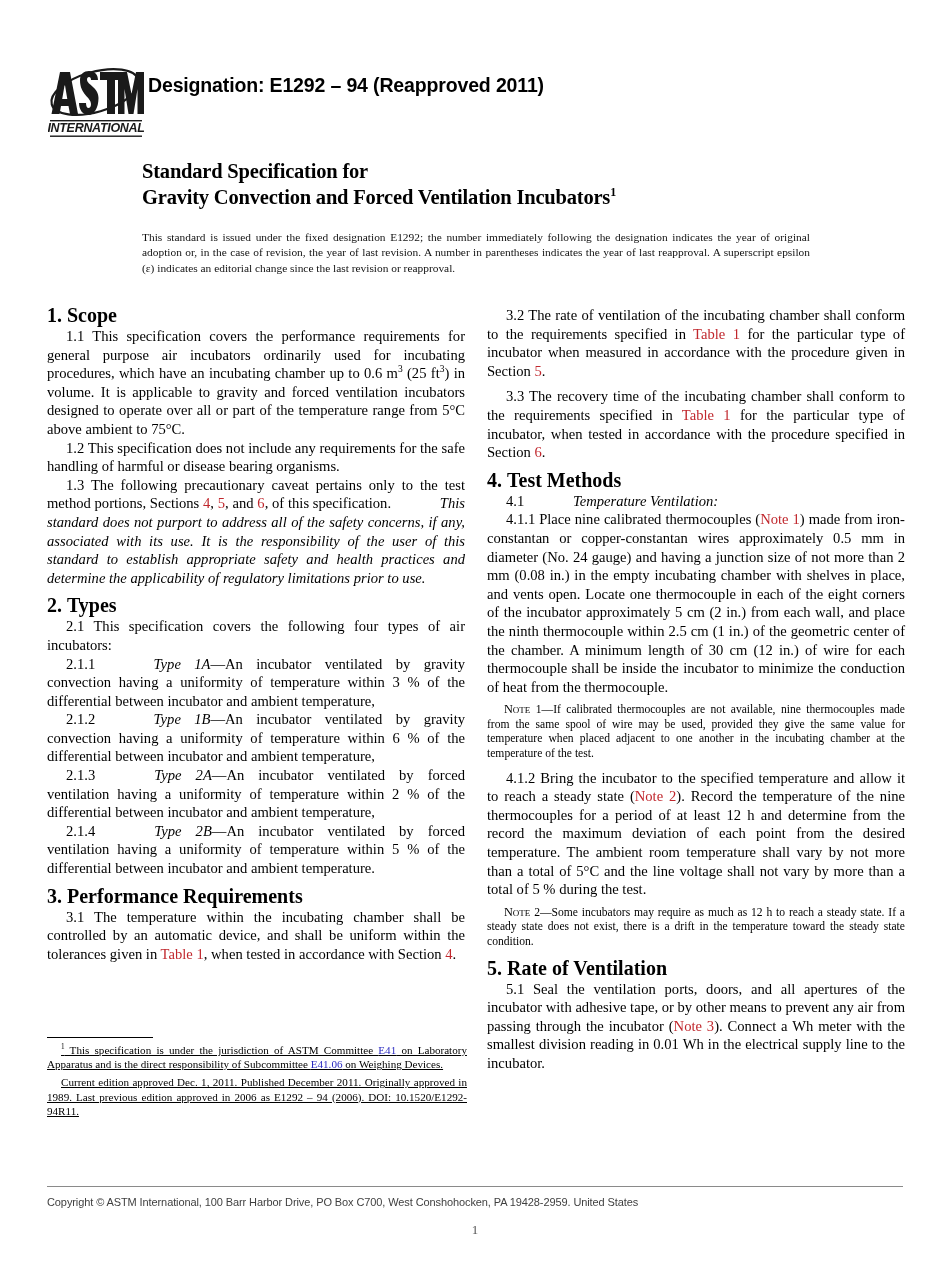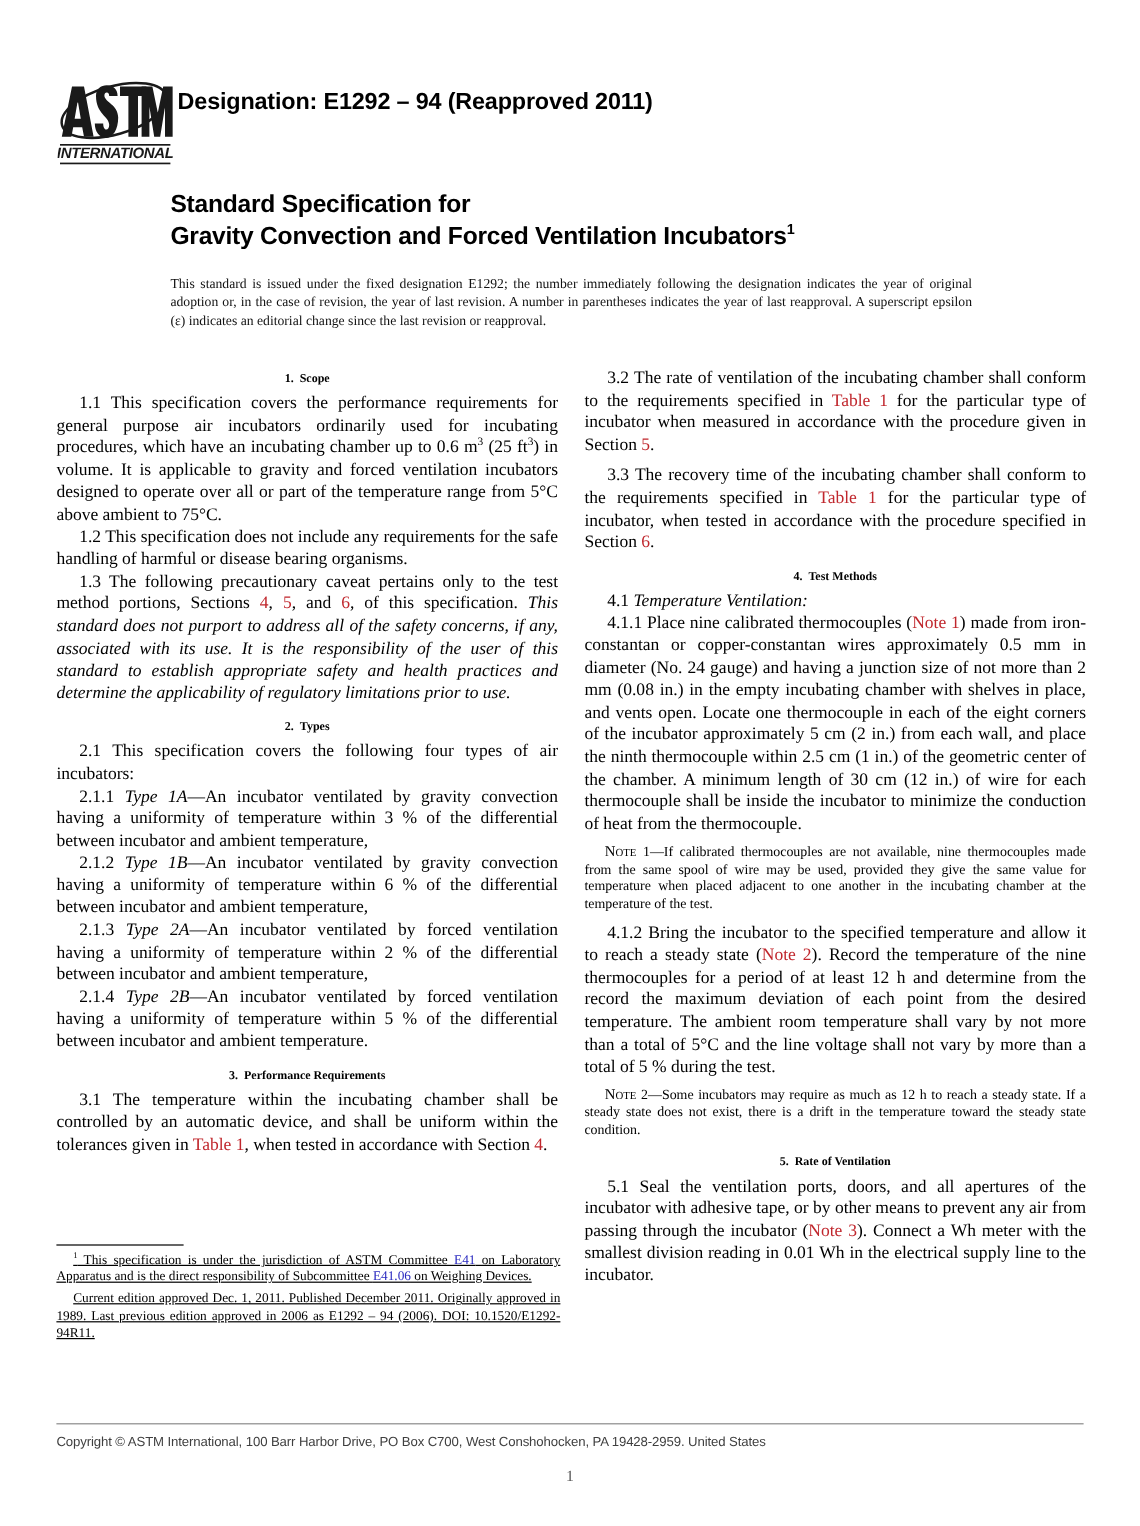--- a/index.html
+++ b/index.html
@@ -53,21 +53,21 @@
   }
 
   
   .title-block {
     position: absolute;
     left: 142px;
     top: 158px;
     width: 700px;
   }
   .title-line {
-    font-family: Liberation Sans, sans-serif;
+    font-family: Liberation Serif, serif;
     font-weight: bold;
     font-size: 20.5px;
     line-height: 26px;
     letter-spacing: -0.2px;
     color: #000;
   }
   .title-line sup {
     font-size: 12px;
     vertical-align: super;
     line-height: 0;
@@ -94,34 +94,34 @@
     text-align: justify;
     text-justify: inter-word;
     hyphens: none;
   }
   .col-left  { left: 47px;  }
   .col-right { left: 487px; }
 
   h2.sec {
     font-family: "Liberation Serif", "DejaVu Serif", serif;
     font-weight: bold;
-    font-size: 10px;
+    font-size: 20px;
     line-height: 19px;
     margin: 9px 0 2px 0;
-    text-align: center;
+    text-align: left;
   }
   h2.sec.first { margin-top: 0; }
   h2.sec .num { margin-right: 5px; }
 
   p.para {
     margin: 0 0 0 0;
     text-indent: 19px;
     text-align: justify;
   }
-  .i { font-style: italic; }
+  .i { font-style: italic; margin-left: 45px; }
   .red { color: #c0272d; }
   .blue { color: #2a2ac0; }
   sup.sm { font-size: 0.65em; vertical-align: super; line-height: 0; }
 
   p.note {
     margin: 6px 0 0 0;
     font-size: 11.6px;
     line-height: 14.6px;
     text-indent: 17px;
     text-align: justify;

